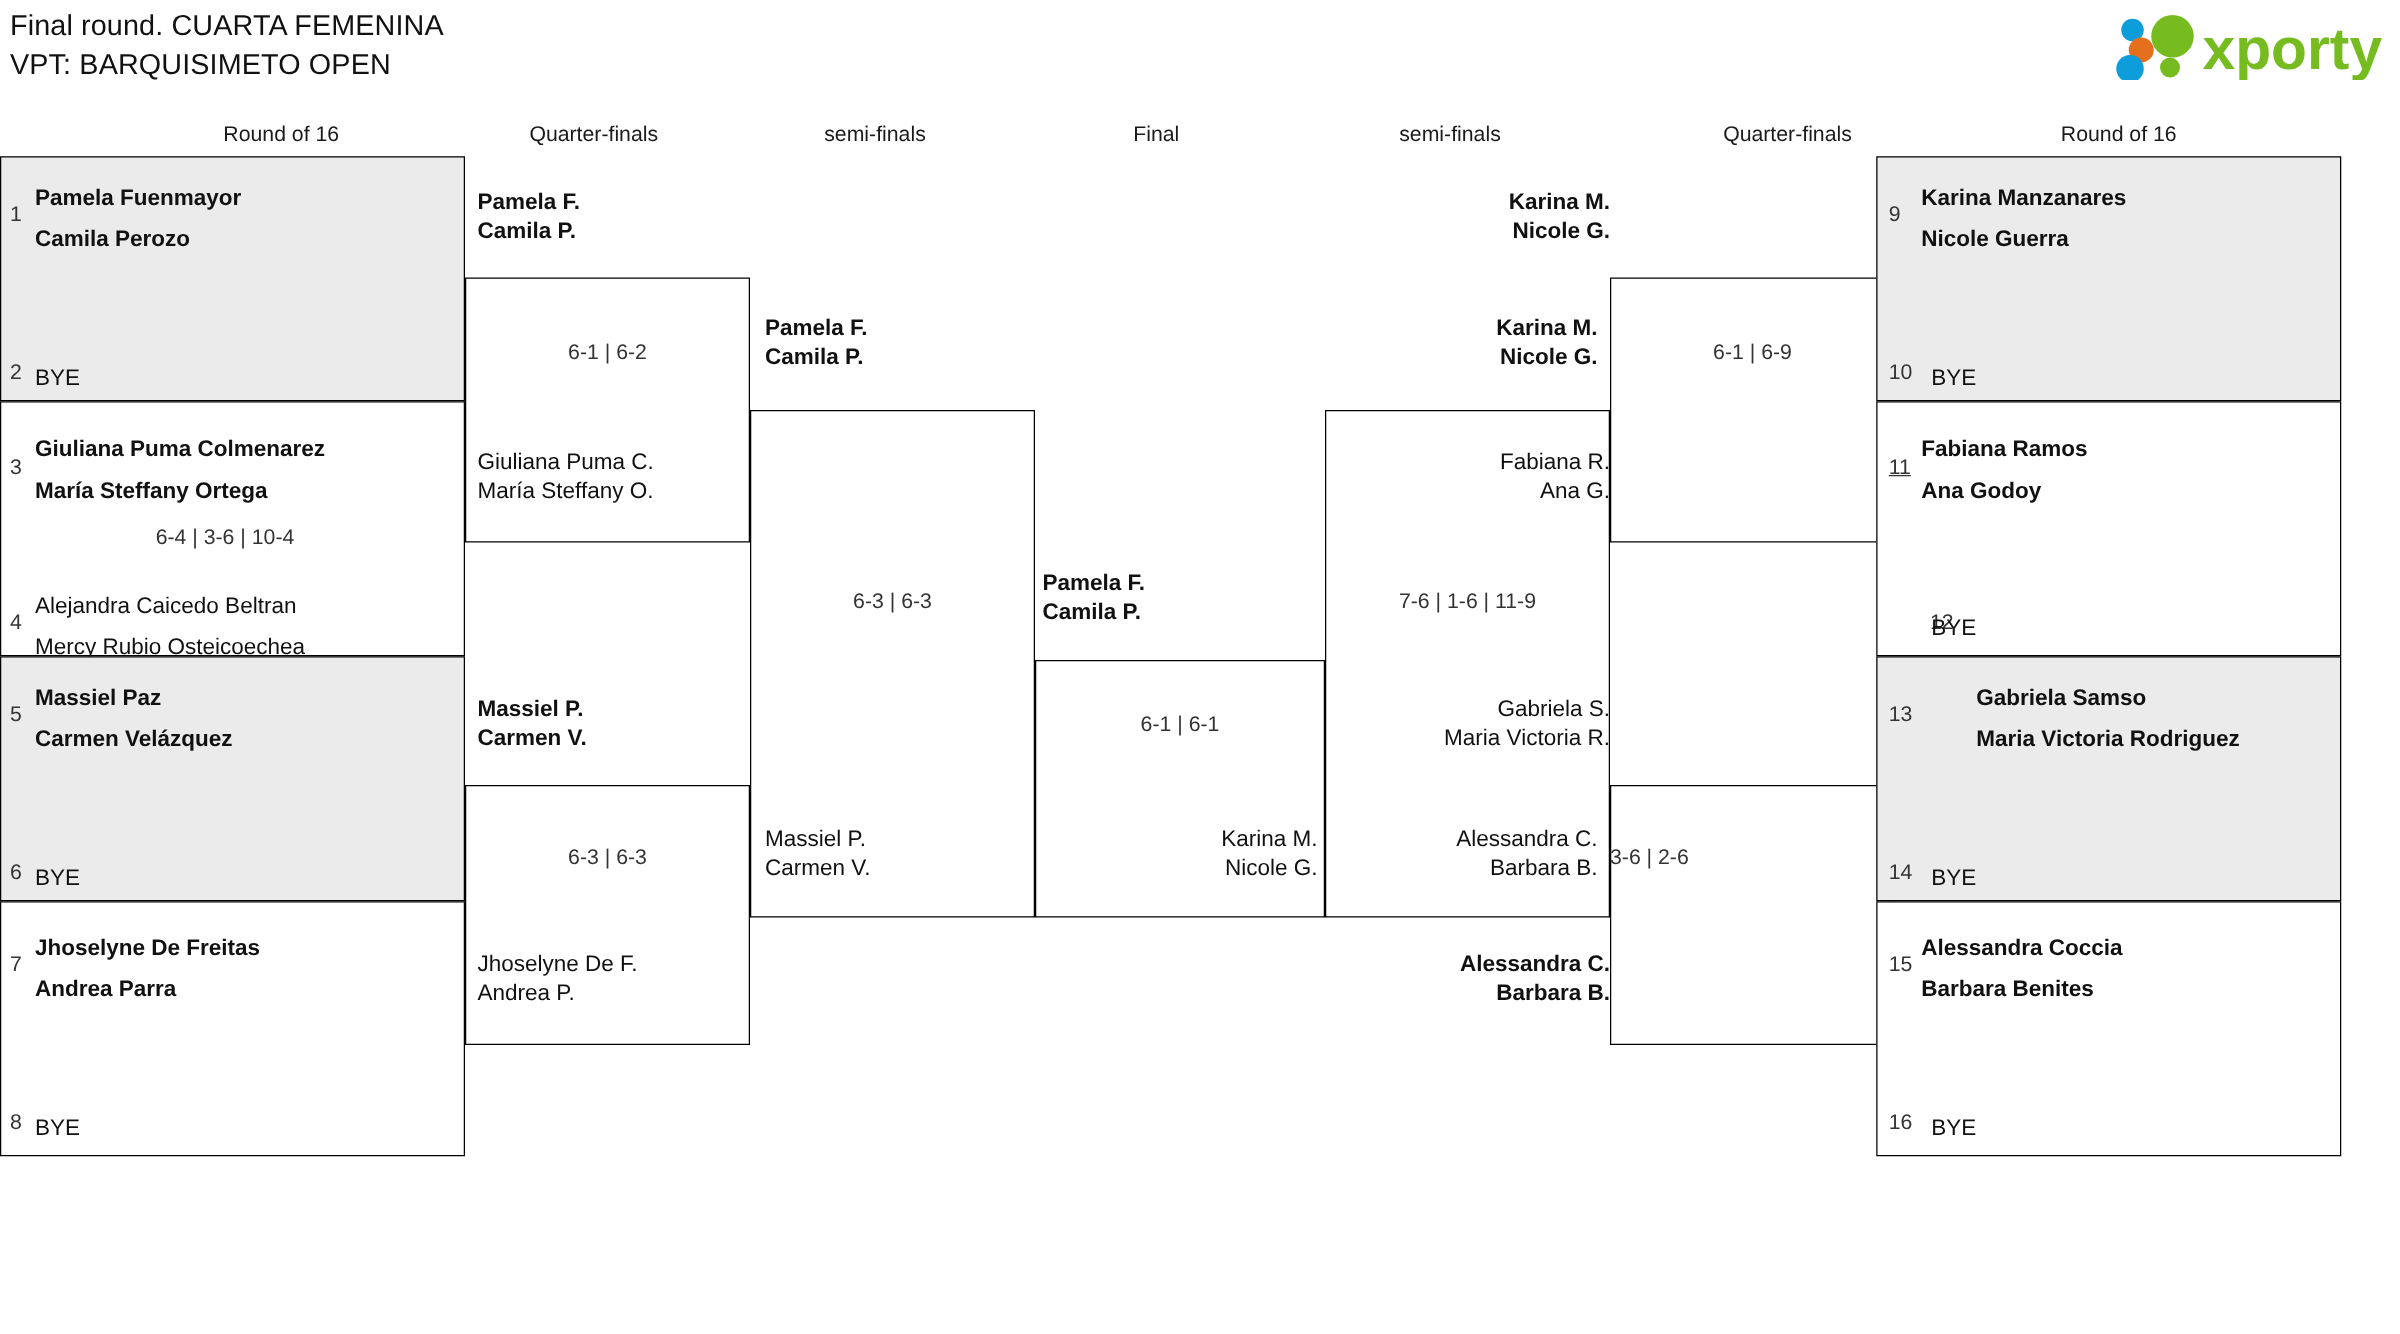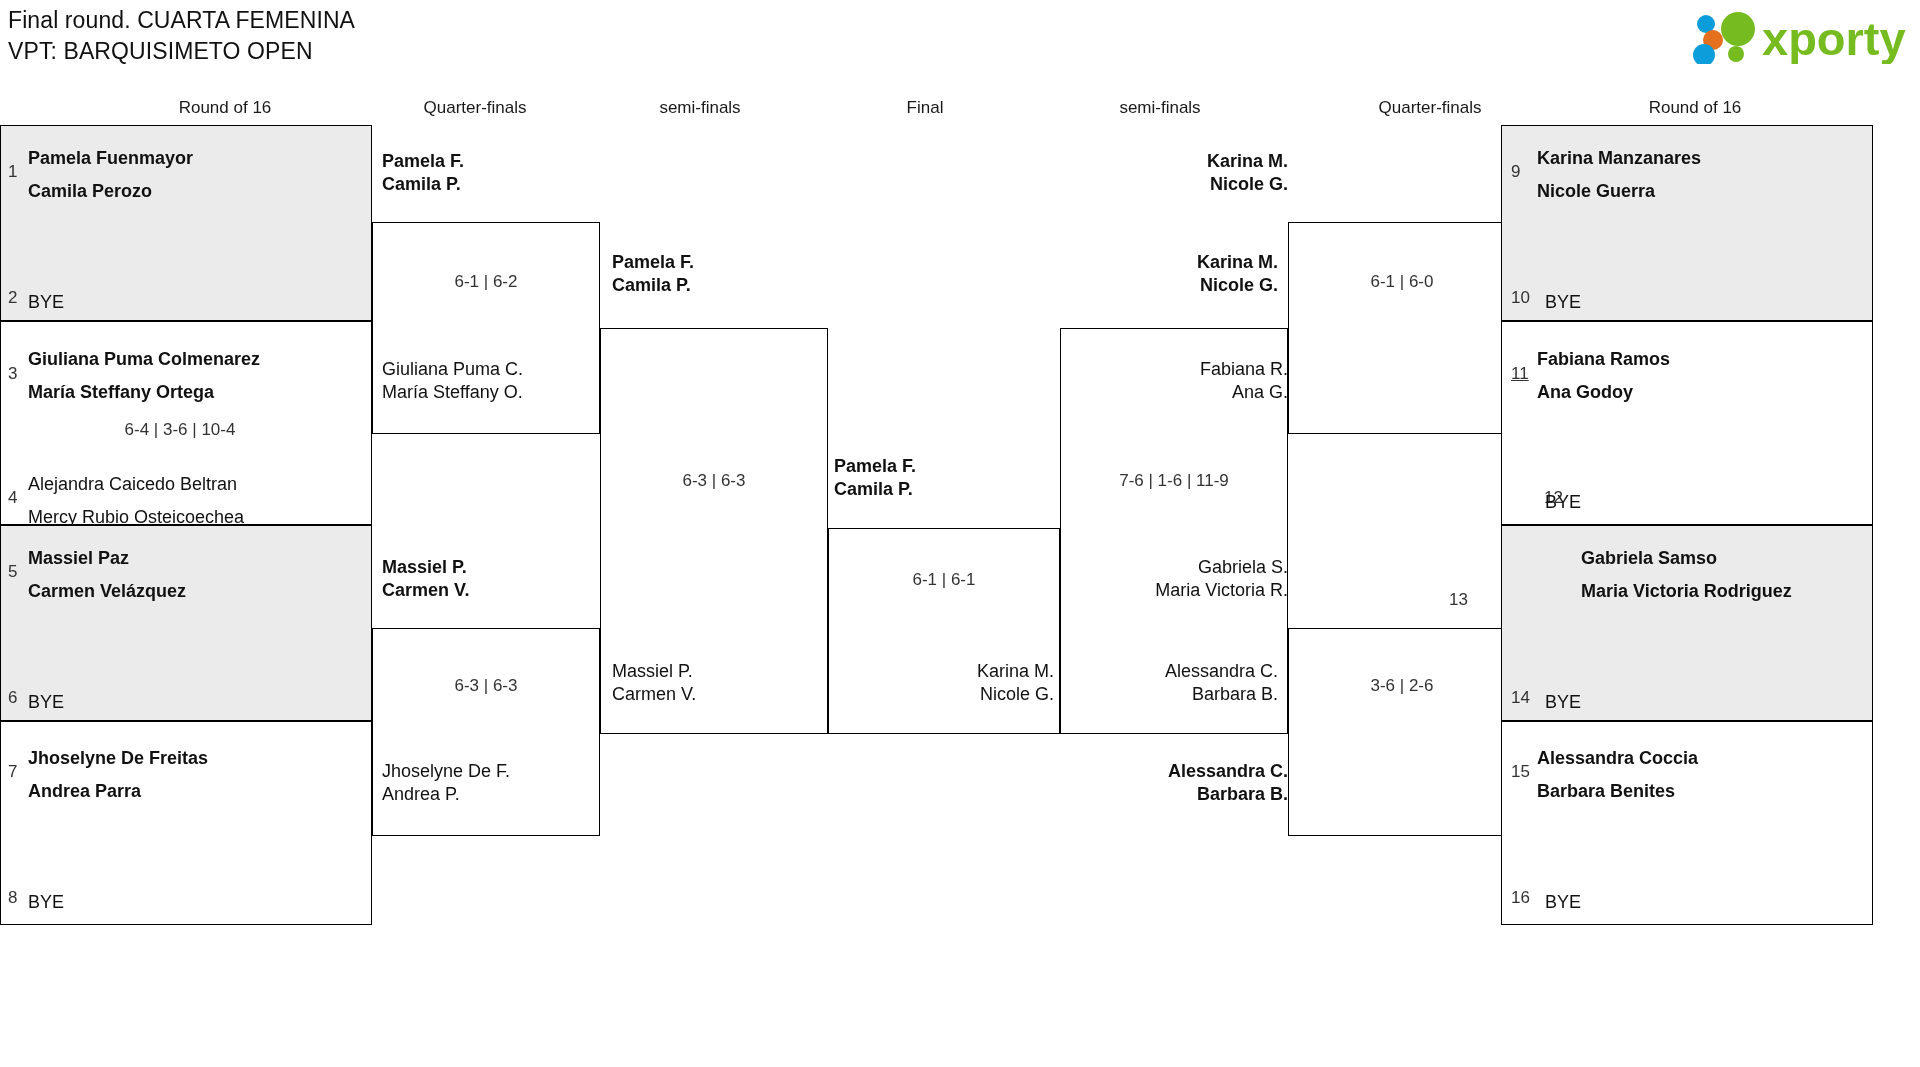--- a/index.html
+++ b/index.html
@@ -155,47 +155,47 @@
   <div class="label bold r" style="left:1048px;top:251px;width:230px;">Karina M.
 Nicole G.</div>
   <div class="mbox" style="left:1060px;top:328px;width:228px;height:406px;"></div>
   <div class="score" style="left:1060px;top:471px;width:228px;text-align:center;">7-6 | 1-6 | 11-9</div>
   <div class="label r" style="left:1048px;top:660px;width:230px;">Alessandra C.
 Barbara B.</div>
 
   <div class="label bold r" style="left:1058px;top:150px;width:230px;">Karina M.
 Nicole G.</div>
   <div class="mbox" style="left:1288px;top:222px;width:228px;height:212px;"></div>
-  <div class="score" style="left:1288px;top:272px;width:228px;text-align:center;">6-1 | 6-0</div>
+  <div class="score" style="left:1288px;top:272px;width:228px;text-align:center;">6-1 | 6-9</div>
   <div class="label r" style="left:1058px;top:556px;width:230px;">Gabriela S.
 Maria Victoria R.</div>
 
   <div class="label r" style="left:1058px;top:358px;width:230px;">Fabiana R.
 Ana G.</div>
   <div class="mbox" style="left:1288px;top:628px;width:228px;height:208px;"></div>
-  <div class="score" style="left:1288px;top:676px;width:228px;text-align:center;">3-6 | 2-6</div>
+  <div class="score" style="left:1288px;top:676px;width:228px;text-align:left;">3-6 | 2-6</div>
   <div class="label bold r" style="left:1058px;top:760px;width:230px;">Alessandra C.
 Barbara B.</div>
 
   <div class="slot shaded" style="left:1501px;top:125px;width:372px;height:196px;"></div>
   <div class="seed" style="left:1511px;top:162px;">9</div>
   <div class="names bold" style="left:1537px;top:142px;width:330px;">Karina Manzanares
 Nicole Guerra</div>
   <div class="seed" style="left:1511px;top:288px;">10</div>
   <div class="names" style="left:1545px;top:286px;width:320px;">BYE</div>
 
   <div class="slot" style="left:1501px;top:321px;width:372px;height:204px;"></div>
   <div class="seed" style="left:1511px;top:364px;text-decoration:underline;">11</div>
   <div class="names bold" style="left:1537px;top:343px;width:330px;">Fabiana Ramos
 Ana Godoy</div>
   <div class="seed" style="left:1544px;top:488px;">12</div>
   <div class="names" style="left:1545px;top:486px;width:320px;">BYE</div>
 
   <div class="slot shaded" style="left:1501px;top:525px;width:372px;height:196px;"></div>
-  <div class="seed" style="left:1449px;top:562px;margin-top:28px;">13</div>
+  <div class="seed" style="left:1511px;top:562px;">13</div>
   <div class="names bold" style="left:1581px;top:542px;width:340px;">Gabriela Samso
 Maria Victoria Rodriguez</div>
   <div class="seed" style="left:1511px;top:688px;text-align:right;">14</div>
   <div class="names" style="left:1545px;top:686px;width:320px;">BYE</div>
 
   <div class="slot" style="left:1501px;top:721px;width:372px;height:204px;"></div>
   <div class="seed" style="left:1511px;top:762px;">15</div>
   <div class="names bold" style="left:1537px;top:742px;width:330px;">Alessandra Coccia
 Barbara Benites</div>
   <div class="seed" style="left:1511px;top:888px;">16</div>

